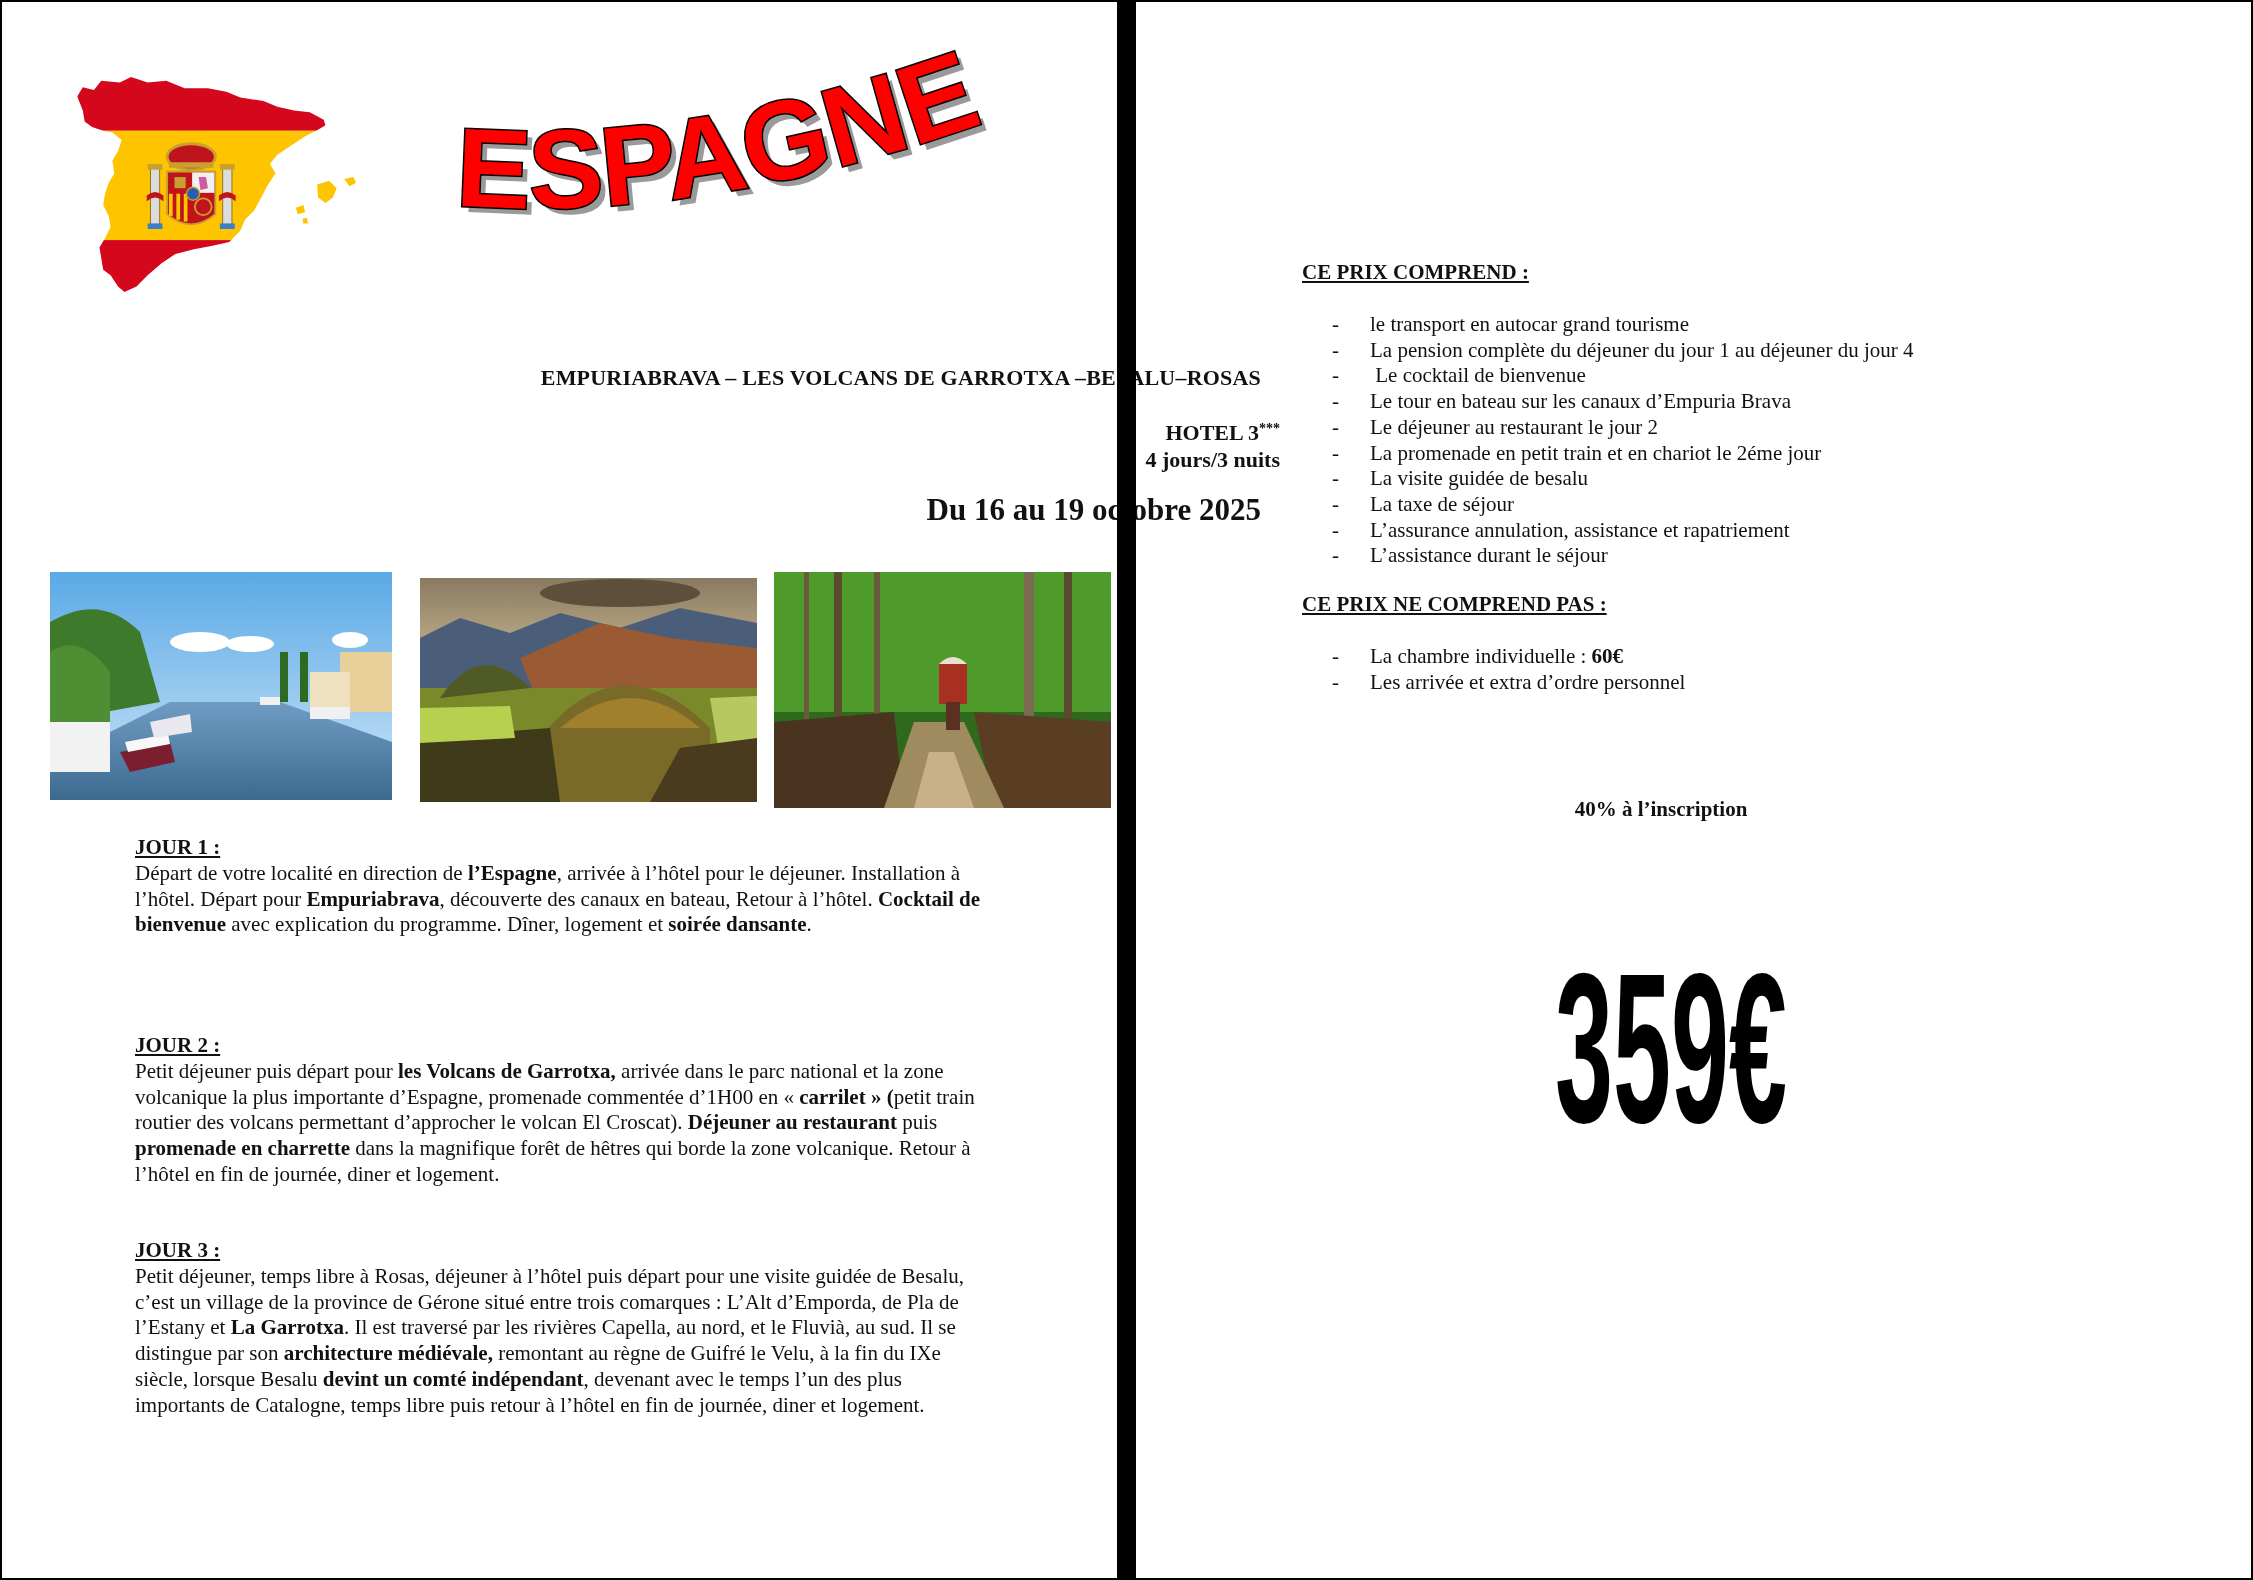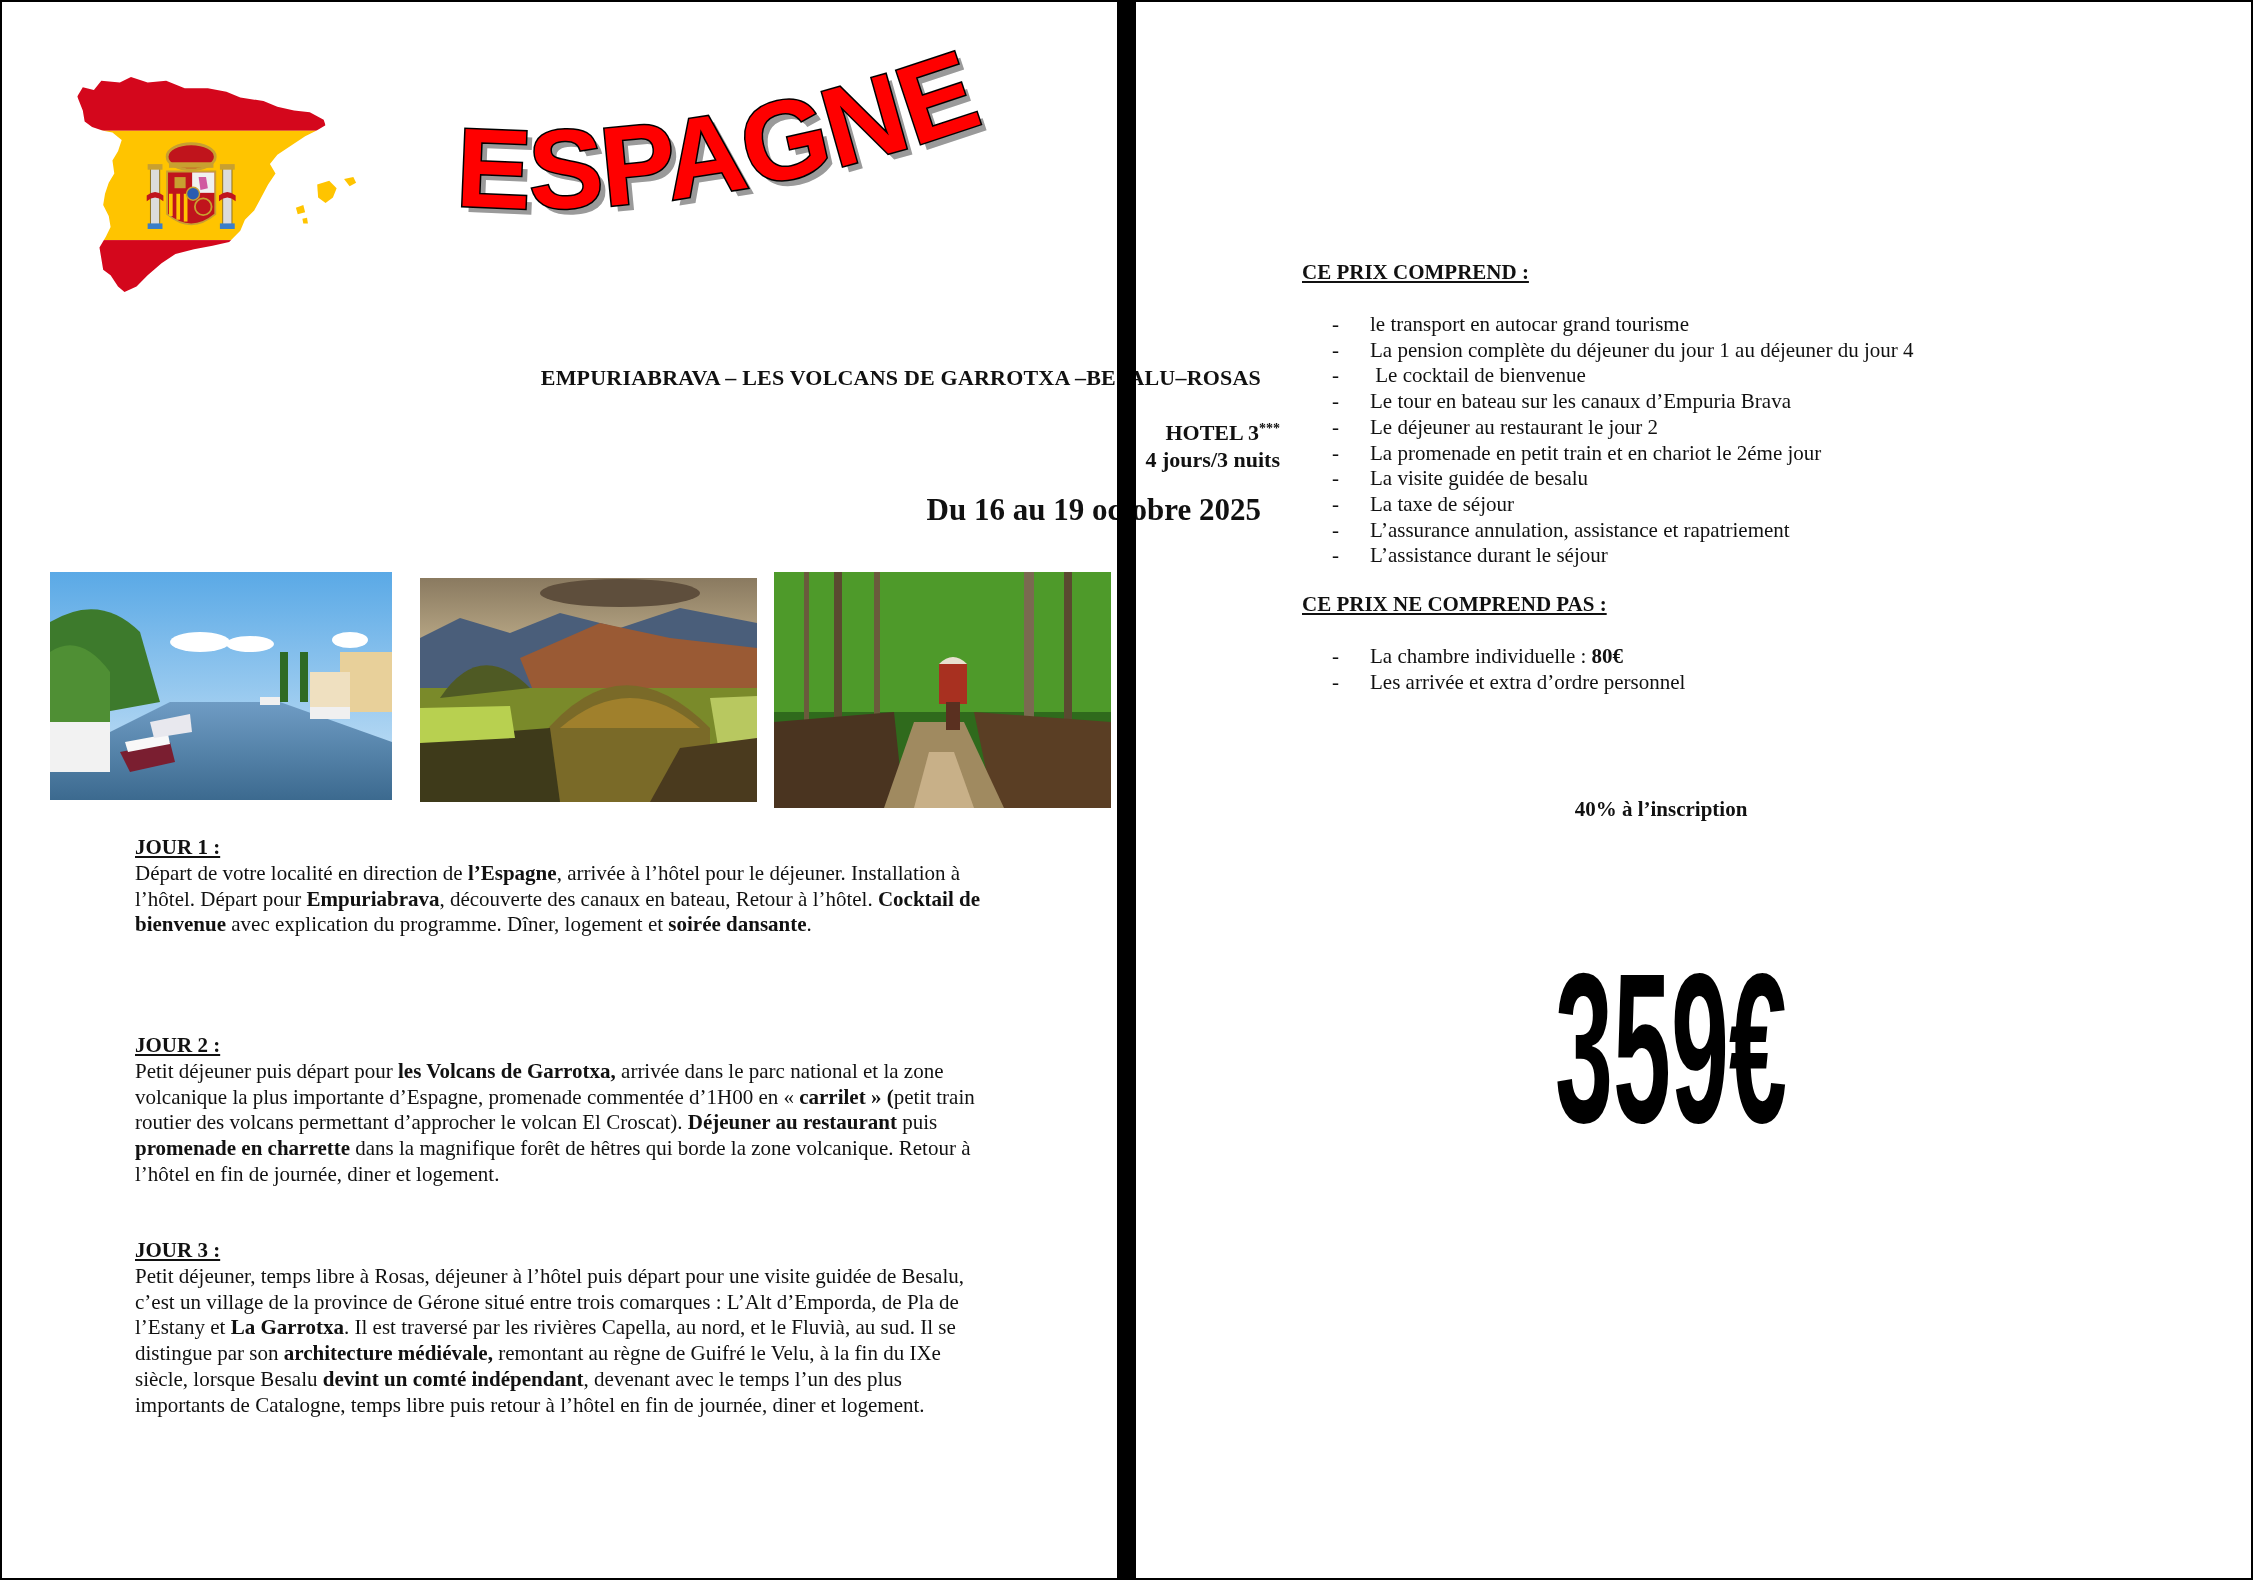--- a/index.html
+++ b/index.html
@@ -242,21 +242,21 @@
     <li><span class="dash">-</span><span>La promenade en petit train et en chariot le 2éme jour</span></li>
     <li><span class="dash">-</span><span>La visite guidée de besalu</span></li>
     <li><span class="dash">-</span><span>La taxe de séjour</span></li>
     <li><span class="dash">-</span><span>L’assurance annulation, assistance et rapatriement</span></li>
     <li><span class="dash">-</span><span>L’assistance durant le séjour</span></li>
   </ul>
 
   <div class="section-heading exclus-heading">CE PRIX NE COMPREND PAS :</div>
 
   <ul class="bullet-list exclus-list">
-    <li><span class="dash">-</span><span>La chambre individuelle : </span><b>80€</b></li>
+    <li><span class="dash">-</span><span>La chambre individuelle : </span><b>60€</b></li>
     <li><span class="dash">-</span><span>Les arrivée et extra d’ordre personnel</span></li>
   </ul>
 
   <div class="deposit">40% à l’inscription</div>
 
   <div class="price">
     <svg viewBox="0 0 235 200" preserveAspectRatio="none">
       <text x="0" y="188" font-family="Liberation Sans, DejaVu Sans, sans-serif" font-weight="bold" font-size="210" fill="#000" textLength="232" lengthAdjust="spacingAndGlyphs" transform="scale(1,1.02)">359€</text>
     </svg>
   </div>

